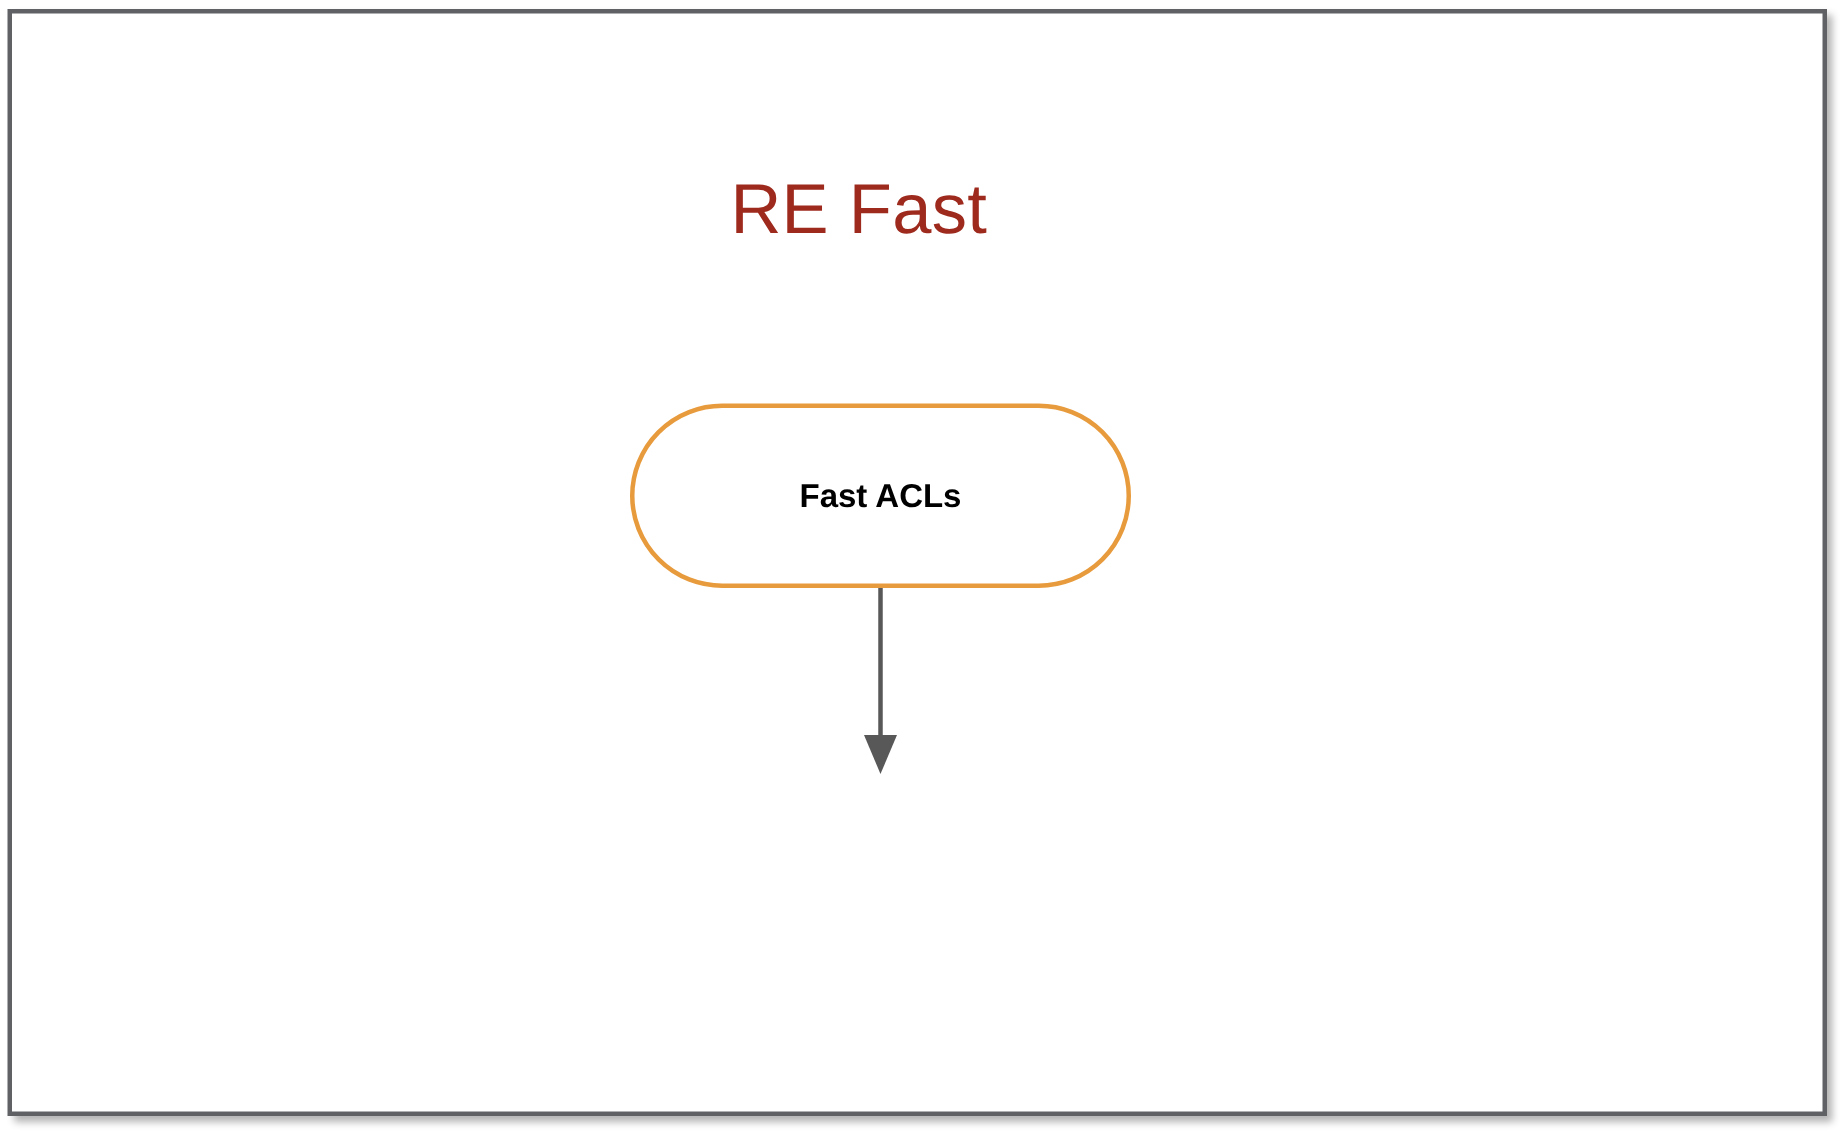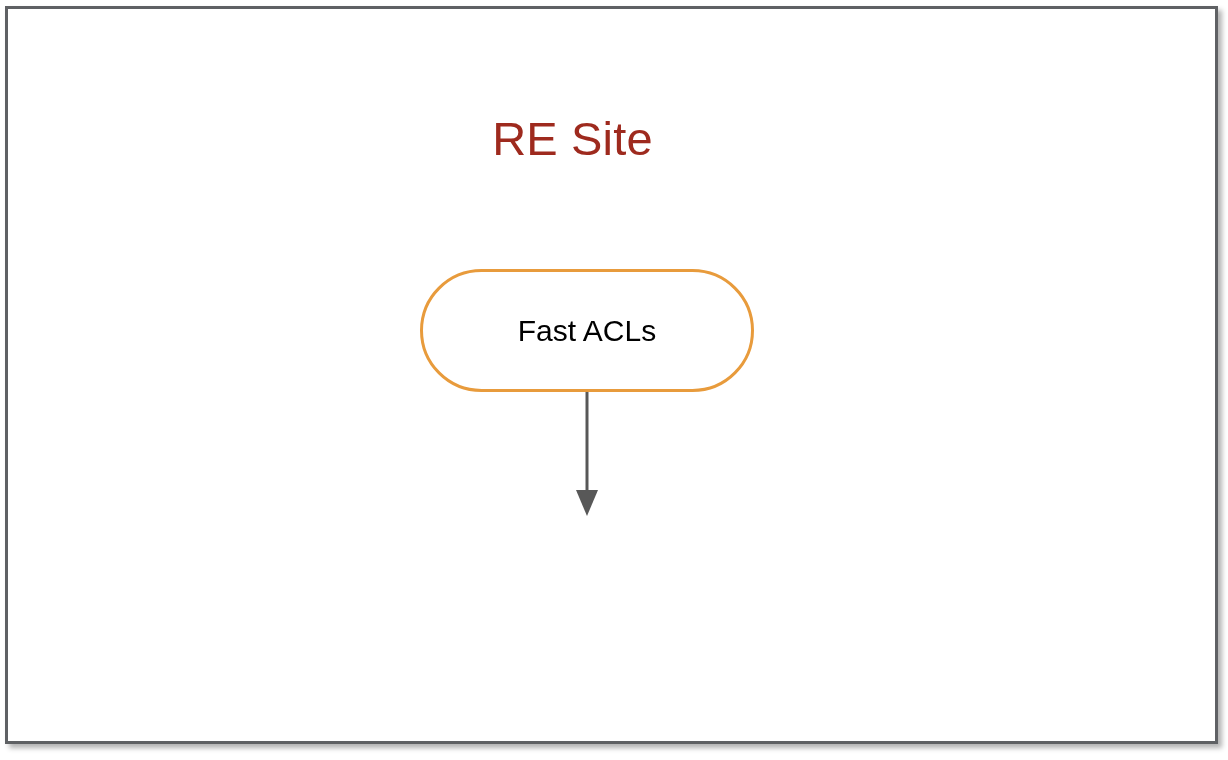--- a/index.html
+++ b/index.html
@@ -62,22 +62,22 @@
     position: absolute;
     box-sizing: border-box;
     background: #ffffff;
     border: 3px solid #e89b3c;
     display: flex;
     align-items: center;
     justify-content: center;
   }
   .node-label {
     color: #000000;
-    font-size: 30px;
-    font-weight: 400;
+    font-size: 22px;
+    font-weight: 700;
     line-height: 1.0;
     white-space: nowrap;
     font-family: "Liberation Sans", sans-serif;
   }
 
   #node-fast-acls {
     left: 412px;   
     top: 260px;    
     width: 334px;
     height: 123px;
@@ -104,21 +104,21 @@
   }
 </style>
 </head>
 <body>
 
 <div id="diagram-root">
 
   <div id="canvas-frame">
 
     <div id="diagram-title">
-      <span class="title-text">RE Site</span>
+      <span class="title-text">RE Fast</span>
     </div>
 
     <svg id="connector-svg" viewBox="0 0 1213 738" xmlns="http://www.w3.org/2000/svg">
 
       <g>
         <line x1="579" y1="383" x2="579" y2="484" stroke="#585858" stroke-width="3"></line>
         <polygon points="568,481 590,481 579,507" fill="#585858"></polygon>
       </g>
     </svg>
 

